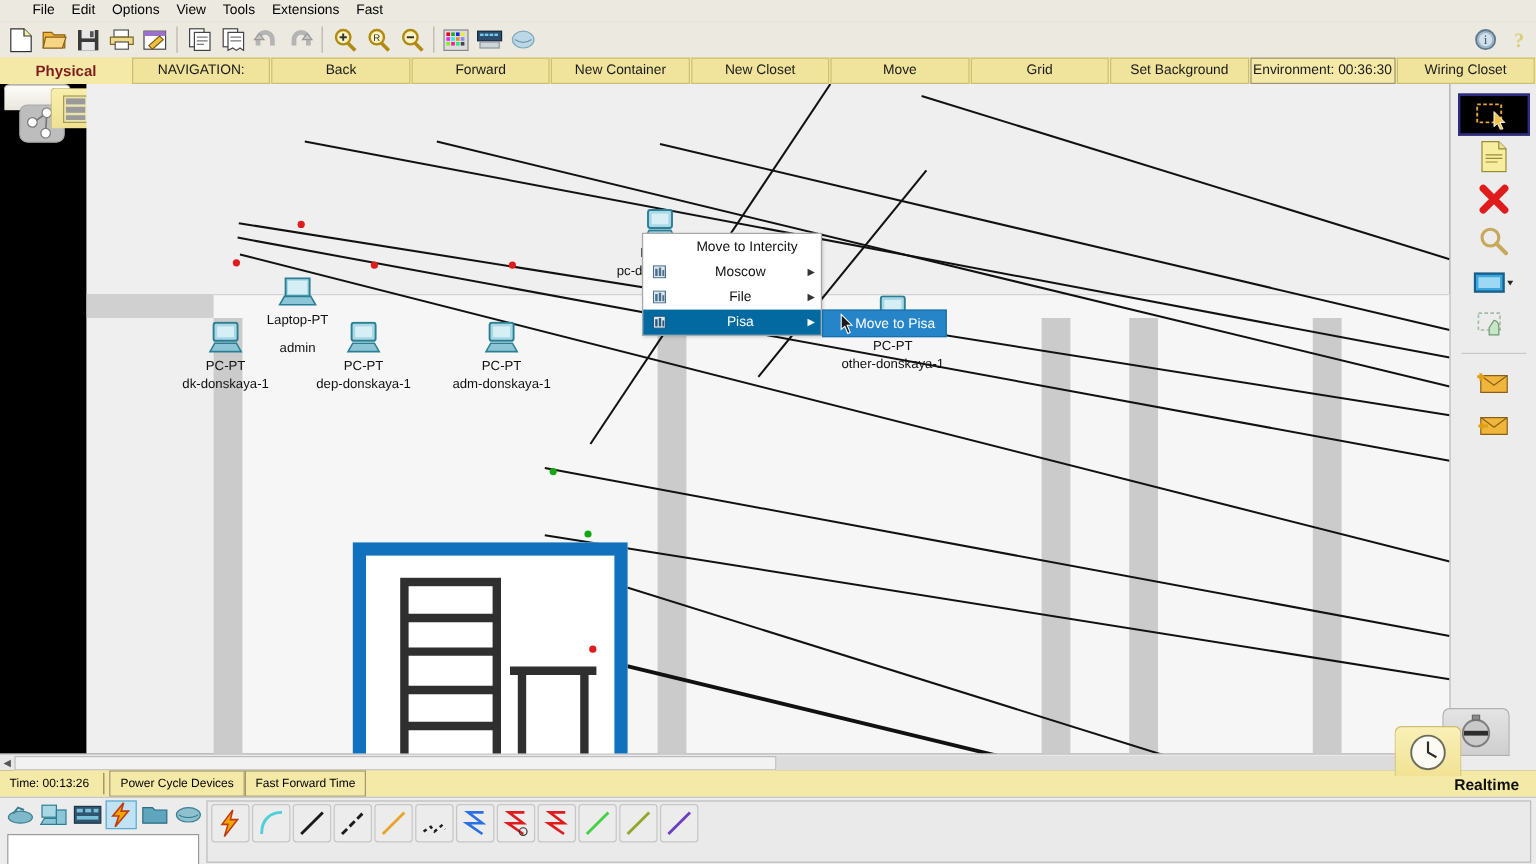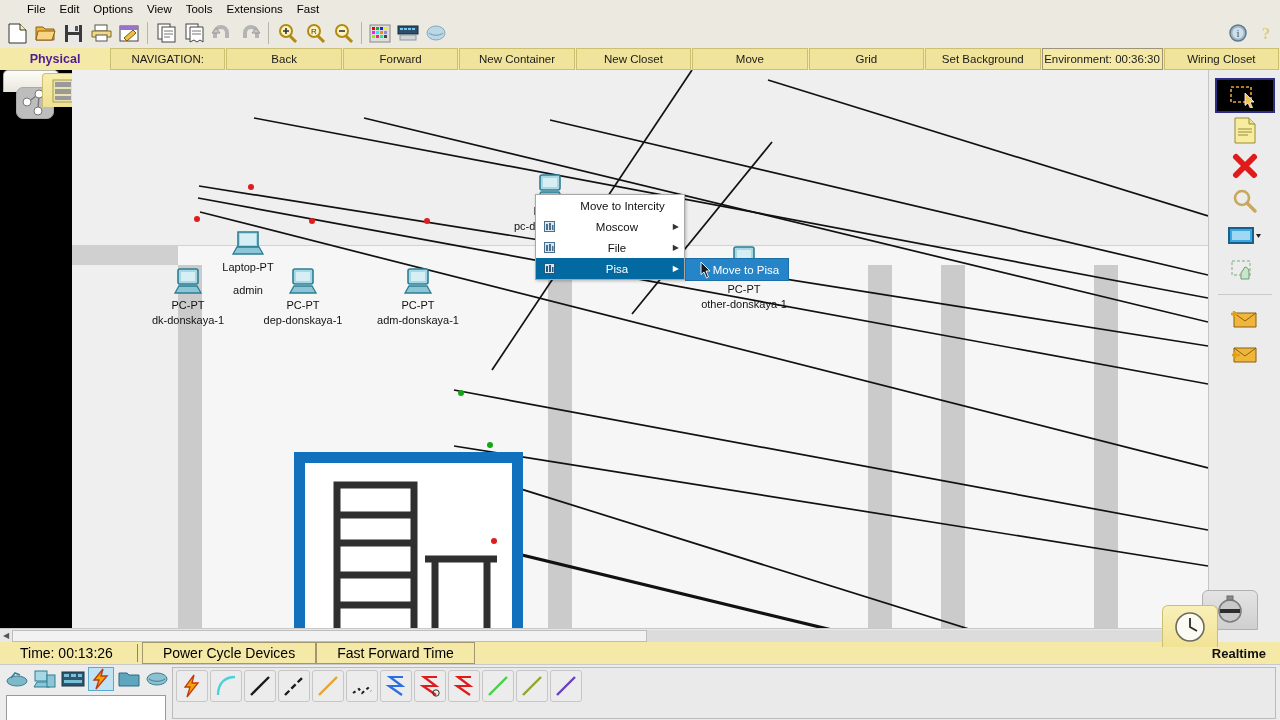--- a/index.html
+++ b/index.html
@@ -34,21 +34,21 @@
   .tb-spacer { flex: 1; }
 
   
   .navbar {
     position: absolute; top: 48px; left: 0; width: 1280px; height: 22px;
     background: #f5e9a8;
     display: flex; align-items: stretch;
   }
   .phys-label {
     width: 110px; display: flex; align-items: center; justify-content: center;
-    font-weight: bold; font-size: 12.5px; color: #4c1d95; background: #f5e9a8;
+    font-weight: bold; font-size: 12.5px; color: #7f1d1d; background: #f5e9a8;
   }
   .nav-btn {
     flex: 1; min-width: 0;
     background: #f0e39b;
     border: 1px solid #cdbf72;
     display: flex; align-items: center; justify-content: center;
     font-size: 11.5px; color: #1a1a1a; cursor: default;
     margin-right: 1px; white-space: nowrap; overflow: hidden;
   }
   .nav-btn.env {
@@ -129,21 +129,21 @@
   .rp-btn.sel { background: #000; border: 2px solid #2c2c86; }
   .rp-div { width: 54px; height: 1px; background: #c9c9c9; margin: 6px auto; }
 
   
   .statusbar {
     position: absolute; top: 642px; left: 0; width: 1280px; height: 22px;
     background: #f5e9a8; display: flex; align-items: stretch;
   }
   .sb-cell {
     display: flex; align-items: center; justify-content: center;
-    font-size: 14px; padding: 0 20px; color: #000;
+    font-size: 10px; padding: 0 8px; color: #000;
   }
   .sb-btn { border: 1px solid #a2986f; background: #f5e9a8; margin: 0 0 0 0; }
   .realtime-box {
     position: absolute; right: 6px; top: 642px; height: 22px;
     display:flex; align-items:center; padding: 0 8px;
     font-weight: bold; font-size: 13px; color: #111;
   }
   .rt-tab {
     position: absolute; right: 62px; top: 605px; width: 56px; height: 42px;
     background: linear-gradient(#f9f0b8,#f1e294);

